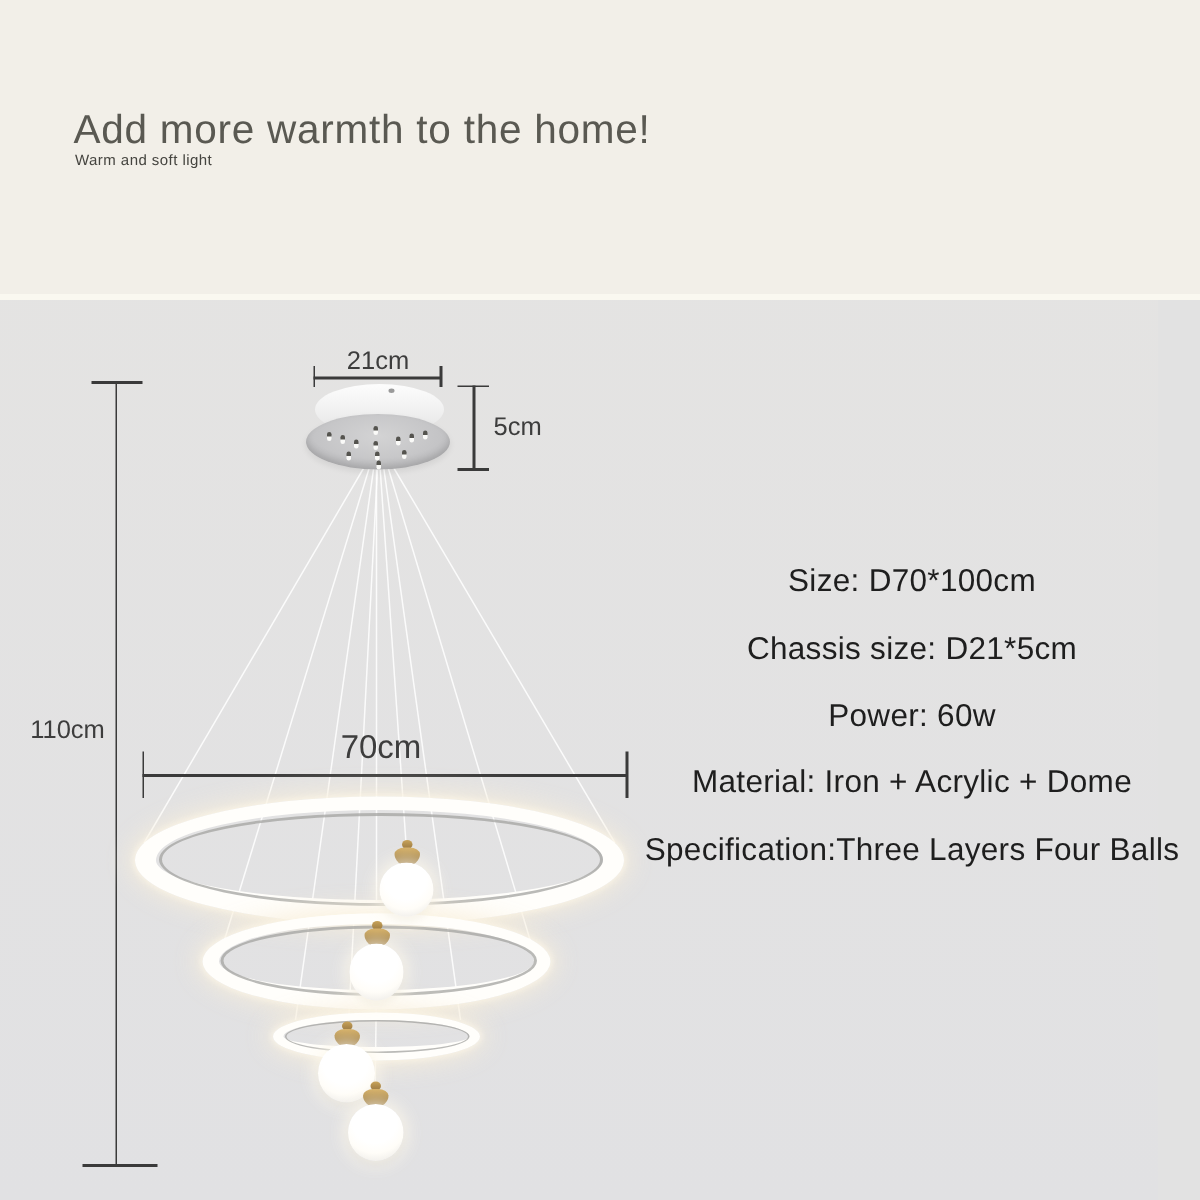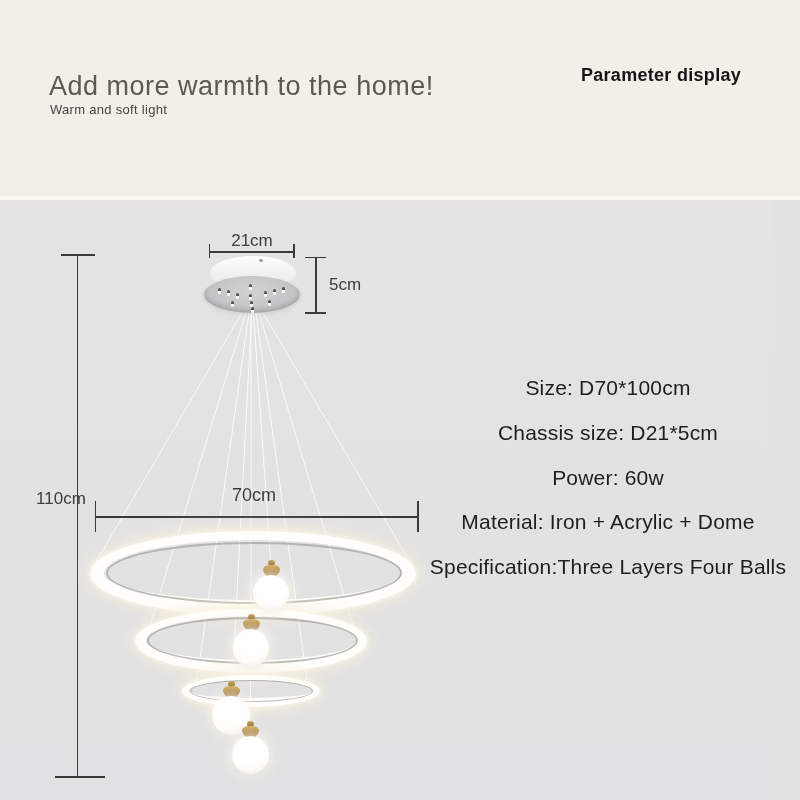--- a/index.html
+++ b/index.html
@@ -3,21 +3,21 @@
 <meta charset="utf-8">
 <style>
   html,body{margin:0;padding:0;}
   body{width:800px;height:800px;overflow:hidden;background:#e2e2e2;
        font-family:"Liberation Sans","DejaVu Sans",sans-serif;}
   #canvas{position:relative;width:772px;height:800px;background:linear-gradient(#e5e4e2,#e1e1e3);}
   
   .header{position:absolute;left:0;top:0;width:800px;height:196px;background:#f2efe8;}
   .header-edge{position:absolute;left:0;top:196px;width:800px;height:4px;background:#faf8f0;}
   .title{position:absolute;left:49px;top:71px;font-size:27px;font-weight:400;color:#5a5952;letter-spacing:.5px;}
-  .subtitle{position:absolute;left:50px;top:102px;font-size:13px;font-weight:400;color:#45443f;letter-spacing:.3px;}
+  .subtitle{position:absolute;left:50px;top:102px;font-size:10px;font-weight:400;color:#45443f;letter-spacing:.3px;}
   .param-label{position:absolute;left:561px;top:65px;width:200px;text-align:center;
                font-size:18px;font-weight:700;color:#151515;letter-spacing:.3px;}
   
   .dline{position:absolute;background:#3a3a3a;}
   .dlabel{position:absolute;color:#3d3d3d;font-size:17px;text-align:center;}
   
   .chassis-top{position:absolute;left:210px;top:256px;width:86px;height:34px;border-radius:50%;
                background:linear-gradient(#fdfdfd,#ececec 70%,#e2e2e2);}
   .chassis-face{position:absolute;left:204px;top:276px;width:96px;height:37px;border-radius:50%;
                 background:radial-gradient(ellipse at 50% 40%,#d3d3d4,#c3c3c5 65%,#b3b3b5);
@@ -43,41 +43,40 @@
 </style>
 </head>
 <body>
 
 <div id="canvas">
 
   <div class="header"></div>
   <div class="header-edge"></div>
   <div class="title">Add more warmth to the home!</div>
   <div class="subtitle">Warm and soft light</div>
-  <div class="param-label">Parameter display</div>
 
   <svg class="wires" width="800" height="800" viewBox="0 0 800 800">
     <g stroke="rgba(255,255,255,0.85)" stroke-width="1">
       <line x1="246" y1="306" x2="96" y2="562"></line>
       <line x1="248" y1="306" x2="148" y2="632"></line>
       <line x1="250" y1="306" x2="197" y2="680"></line>
       <line x1="252" y1="306" x2="232" y2="688"></line>
       <line x1="251" y1="306" x2="251" y2="620"></line>
       <line x1="253" y1="306" x2="271" y2="567"></line>
       <line x1="255" y1="306" x2="307" y2="680"></line>
       <line x1="257" y1="306" x2="355" y2="632"></line>
       <line x1="259" y1="306" x2="410" y2="562"></line>
       <line x1="251" y1="660" x2="250" y2="728"></line>
     </g>
   </svg>
 
   <div class="dline" style="left:76.5px;top:255px;width:1.5px;height:522px;"></div>
   <div class="dline" style="left:61px;top:254px;width:34px;height:1.5px;"></div>
   <div class="dline" style="left:55px;top:776px;width:50px;height:1.5px;"></div>
-  <div class="dlabel" style="left:32px;top:477px;width:58px;margin-top:12px;">110cm</div>
+  <div class="dlabel" style="left:16px;top:477px;width:58px;">110cm</div>
 
   <div class="dlabel" style="left:220px;top:231px;width:64px;">21cm</div>
   <div class="dline" style="left:209px;top:251px;width:85px;height:1.5px;"></div>
   <div class="dline" style="left:208.5px;top:244px;width:1.5px;height:14px;"></div>
   <div class="dline" style="left:293px;top:244px;width:1.5px;height:14px;"></div>
 
   <div class="dline" style="left:315px;top:257px;width:1.5px;height:56px;"></div>
   <div class="dline" style="left:305px;top:256.5px;width:21px;height:1.5px;"></div>
   <div class="dline" style="left:305px;top:312px;width:21px;height:1.5px;"></div>
   <div class="dlabel" style="left:329px;top:275px;width:44px;text-align:left;">5cm</div>
@@ -91,21 +90,21 @@
   <div class="chassis-dot" style="left:231px;top:301px;"></div>
   <div class="chassis-dot" style="left:249px;top:284px;"></div>
   <div class="chassis-dot" style="left:249px;top:294px;"></div>
   <div class="chassis-dot" style="left:250px;top:301px;"></div>
   <div class="chassis-dot" style="left:251px;top:307px;"></div>
   <div class="chassis-dot" style="left:264px;top:291px;"></div>
   <div class="chassis-dot" style="left:273px;top:289px;"></div>
   <div class="chassis-dot" style="left:282px;top:287px;"></div>
   <div class="chassis-dot" style="left:268px;top:300px;"></div>
 
-  <div class="dlabel" style="left:222px;top:485px;width:64px;font-size:18px;">70cm</div>
+  <div class="dlabel" style="left:222px;top:485px;width:64px;font-size:22px;">70cm</div>
   <div class="dline" style="left:95px;top:516px;width:323px;height:1.5px;"></div>
   <div class="dline" style="left:94.5px;top:501px;width:1.5px;height:31px;"></div>
   <div class="dline" style="left:417px;top:501px;width:1.5px;height:31px;"></div>
 
   <div class="ring" style="left:90px;top:531px;width:326px;height:85px;border-width:9px 14px 16px 14px;box-sizing:border-box;"></div>
   <div class="ring-inner-line" style="left:106px;top:542px;width:292px;height:58px;"></div>
 
   <div class="ring" style="left:135px;top:609px;width:232px;height:64px;border-width:7px 11px 13px 11px;box-sizing:border-box;"></div>
   <div class="ring-inner-line" style="left:147px;top:617px;width:207px;height:43px;"></div>
 

